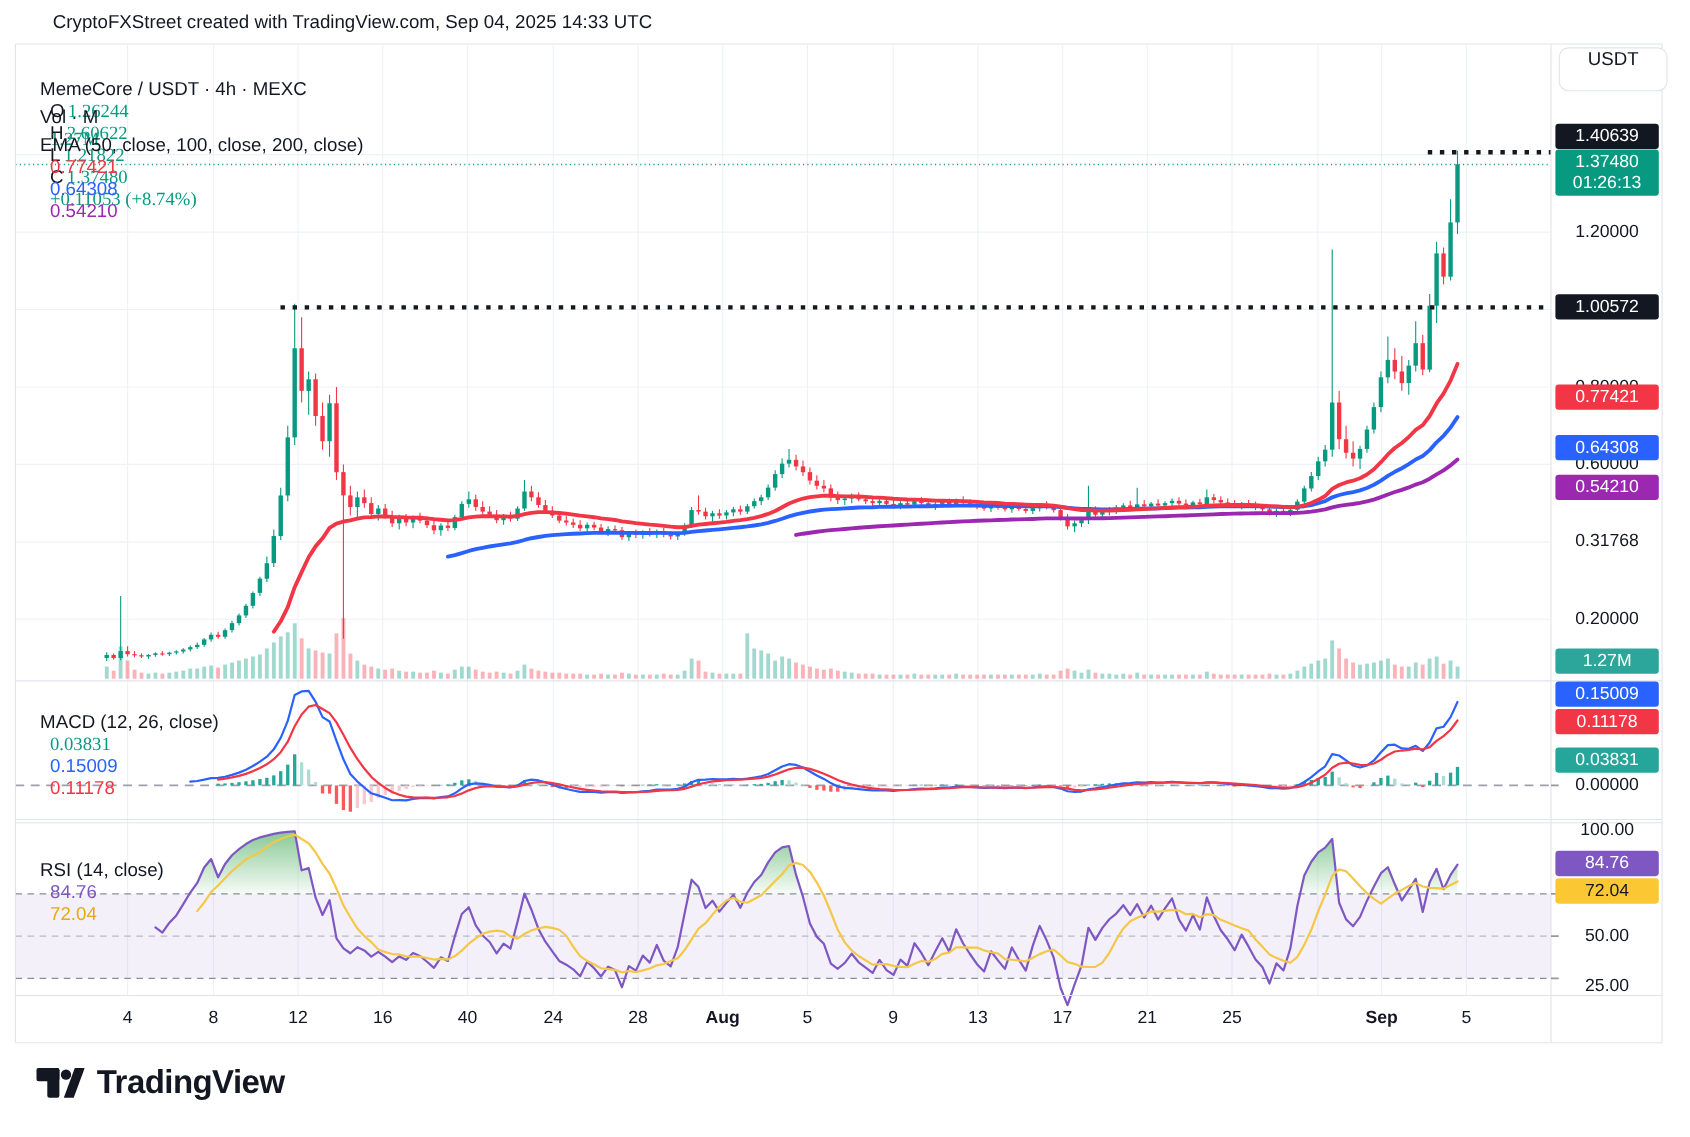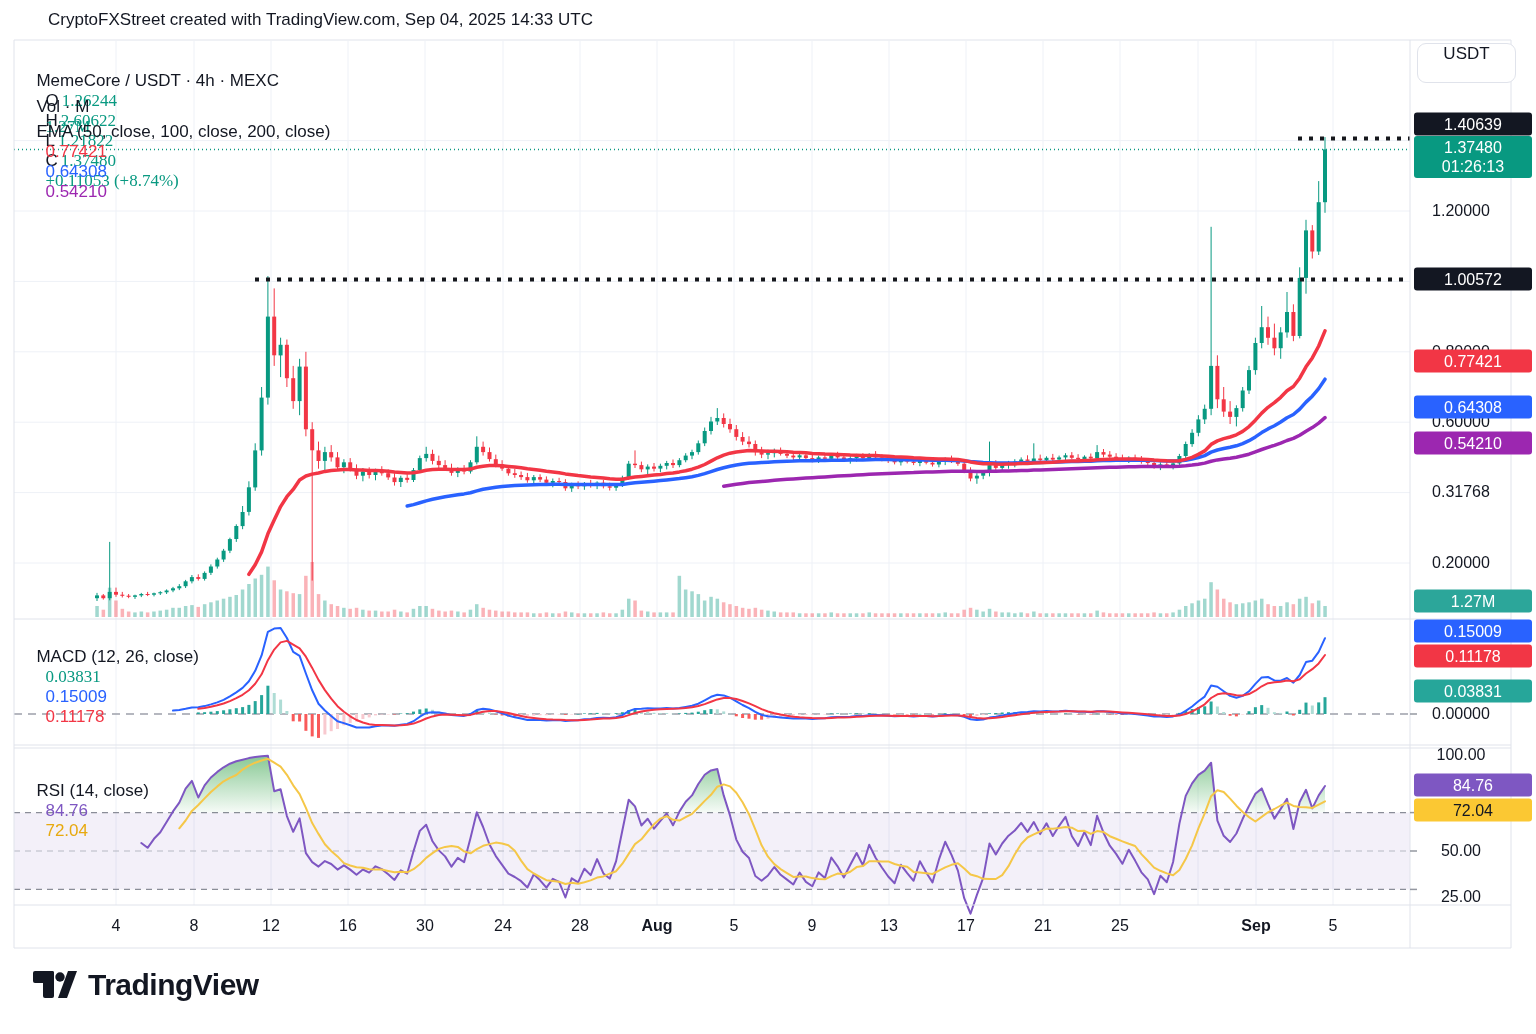--- a/index.html
+++ b/index.html
@@ -14,21 +14,21 @@
   .teal{color:#089981;font-family:Liberation Serif, serif;}
   .red{color:#F23645;}
   .blue{color:#2962FF;}
   .purple{color:#9C27B0;}
   .rsiP{color:#7E57C2;}
   .rsiY{color:#E7A90F;}
   .splain{position:absolute;left:1413px;width:96px;text-align:center;
           transform:translateY(-50%);font-size:16px;color:#131722;}
   .sbadge{position:absolute;left:1414px;width:94px;text-align:center;
           transform:translateY(-50%);font-size:16px;line-height:19px;
-          border-radius:3px;padding:2px 12px;}
+          border-radius:3px;padding:2px 0;}
   .ttick{position:absolute;top:917px;transform:translateX(-50%);font-size:16px;color:#131722;}
   .tb{font-weight:700;}
   #usdt-btn{position:absolute;left:1417px;top:43px;width:97px;height:38px;background:#fff;
             border:1px solid #e0e3eb;border-radius:9px;font-size:17px;color:#131722;
             display:flex;align-items:flex-start;justify-content:center;}
   #footer{position:absolute;left:33px;top:968px;display:flex;align-items:center;gap:11px;}
   #brand-text{font-size:30px;font-weight:700;letter-spacing:-0.5px;color:#131722;}
 </style>
 </head>
 <body>
@@ -890,21 +890,21 @@
     <div class="sbadge" style="top:601px;background:#2CA69A;color:#ffffff">1.27M</div>
     <div class="sbadge" style="top:631px;background:#2962FF;color:#ffffff">0.15009</div>
     <div class="sbadge" style="top:656px;background:#F23645;color:#ffffff">0.11178</div>
     <div class="sbadge" style="top:691px;background:#26A69A;color:#ffffff">0.03831</div>
     <div class="sbadge" style="top:785px;background:#7E57C2;color:#ffffff">84.76</div>
     <div class="sbadge" style="top:810px;background:#FBC833;color:#131722">72.04</div>
     <div class="ttick" style="left:116px">4</div>
     <div class="ttick" style="left:194px">8</div>
     <div class="ttick" style="left:271px">12</div>
     <div class="ttick" style="left:348px">16</div>
-    <div class="ttick" style="left:425px">30</div>
+    <div class="ttick" style="left:425px">40</div>
     <div class="ttick" style="left:503px">24</div>
     <div class="ttick" style="left:580px">28</div>
     <div class="ttick tb" style="left:657px">Aug</div>
     <div class="ttick" style="left:734px">5</div>
     <div class="ttick" style="left:812px">9</div>
     <div class="ttick" style="left:889px">13</div>
     <div class="ttick" style="left:966px">17</div>
     <div class="ttick" style="left:1043px">21</div>
     <div class="ttick" style="left:1120px">25</div>
     <div class="ttick tb" style="left:1256px">Sep</div>

